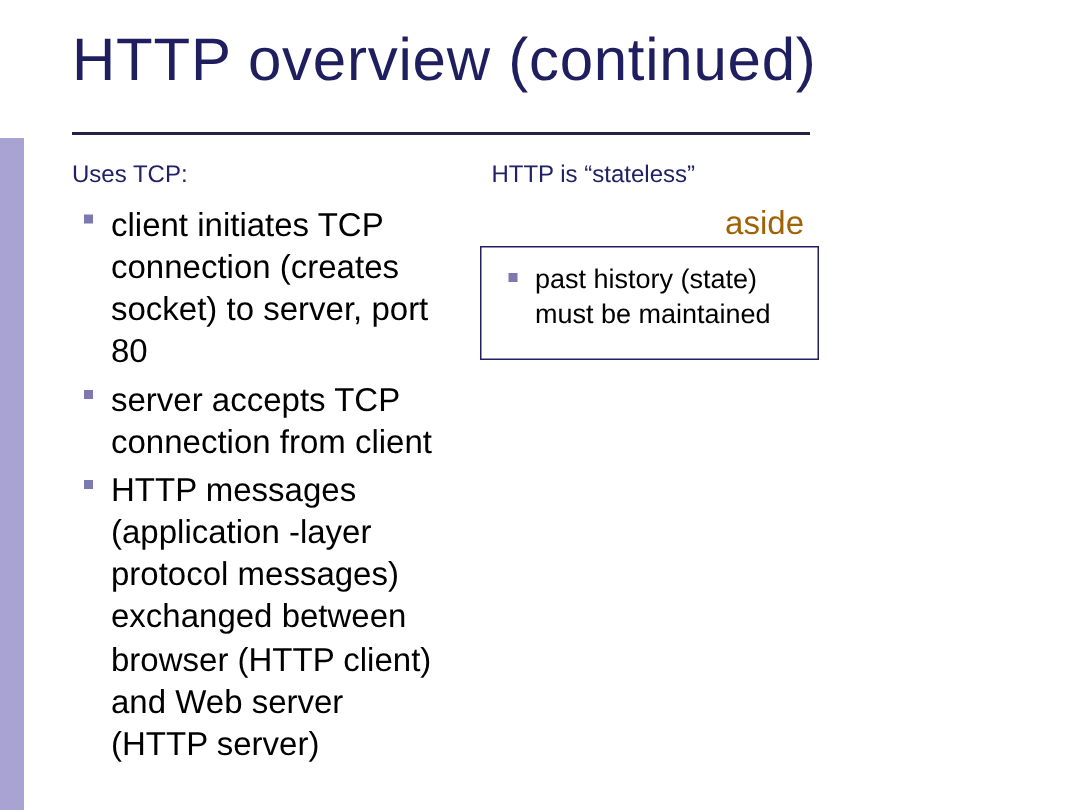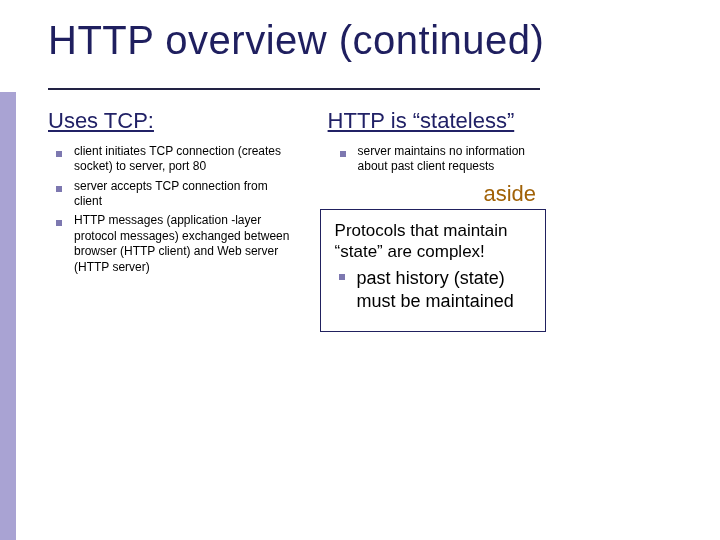--- a/index.html
+++ b/index.html
@@ -52,39 +52,38 @@
     display: flex;
     gap: 12px;
   }
   .col {
     flex: 1 1 0;
     min-width: 0;
   }
   .col-left { flex-basis: 52%; }
   .col-right { flex-basis: 48%; margin-left: 10px; }
   .subhead {
-    font-size: 22px;
+    font-size: 16px;
     color: #212166;
     margin: 6px 0 10px 0;
     font-family: Verdana, Geneva, sans-serif;
-    text-decoration: underline;
   }
   .subhead-right {
     text-align: left;
     padding-left: 8px;
   }
   ul.blist {
     list-style: none;
     margin: 0;
     padding: 0 4px 0 6px;
   }
   ul.blist > li {
     position: relative;
     padding-left: 20px;
-    font-size: 12px;
+    font-size: 22px;
     line-height: 1.28;
     margin-bottom: 4px;
   }
   ul.blist > li::before {
     content: "";
     position: absolute;
     left: 2px;
     top: 7px;
     width: 6px;
     height: 6px;
@@ -123,26 +122,22 @@
       <div class="subhead">Uses TCP:</div>
       <ul class="blist">
         <li>client initiates TCP connection (creates socket) to server, port 80</li>
         <li>server accepts TCP connection from client</li>
         <li>HTTP messages (application -layer protocol messages) exchanged between browser (HTTP client) and Web server (HTTP server)</li>
       </ul>
     </div>
 
     <div class="col col-right">
       <div class="subhead subhead-right">HTTP is “stateless”</div>
-      <ul class="blist" style="padding-left:18px;">
-        <li>server maintains no information about past client requests</li>
-      </ul>
       <div class="aside-label">aside</div>
       <div class="aside-box">
-        <div class="aside-lead">Protocols that maintain “state” are complex!</div>
         <ul class="blist">
           <li>past history (state) must be maintained</li>
         </ul>
       </div>
     </div>
 
   </div>
 </div>
 
 </body></html>

